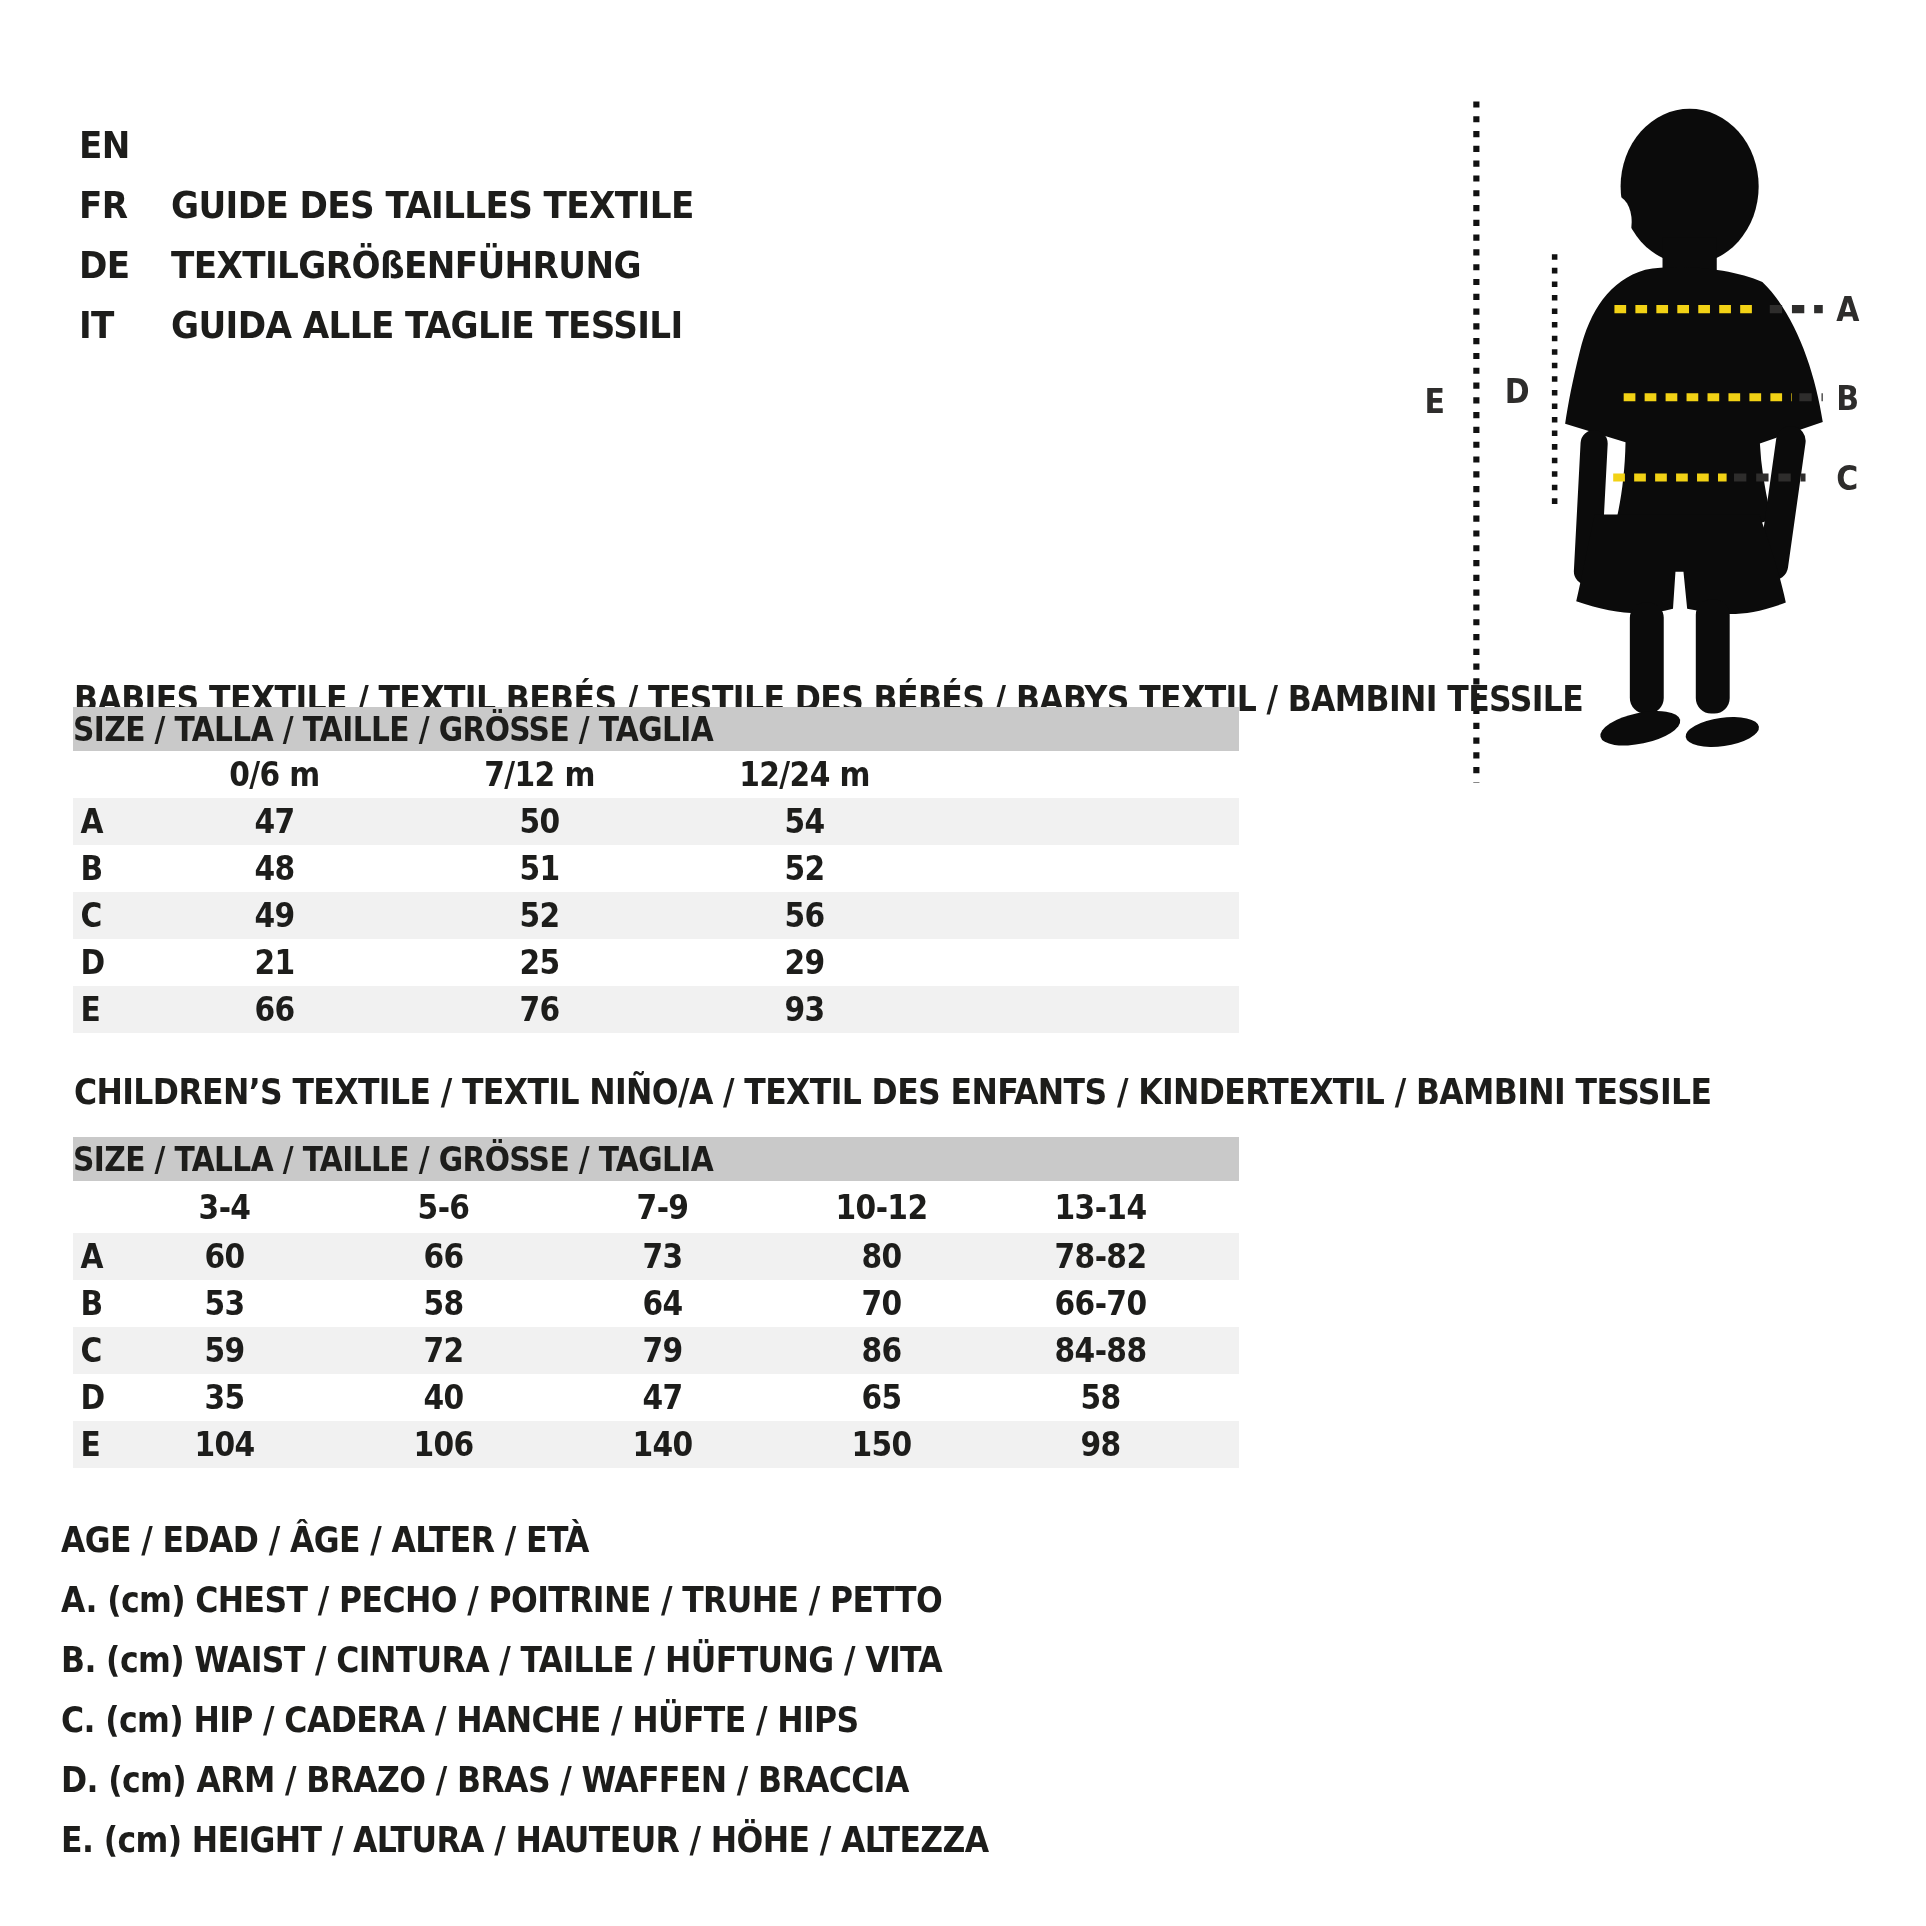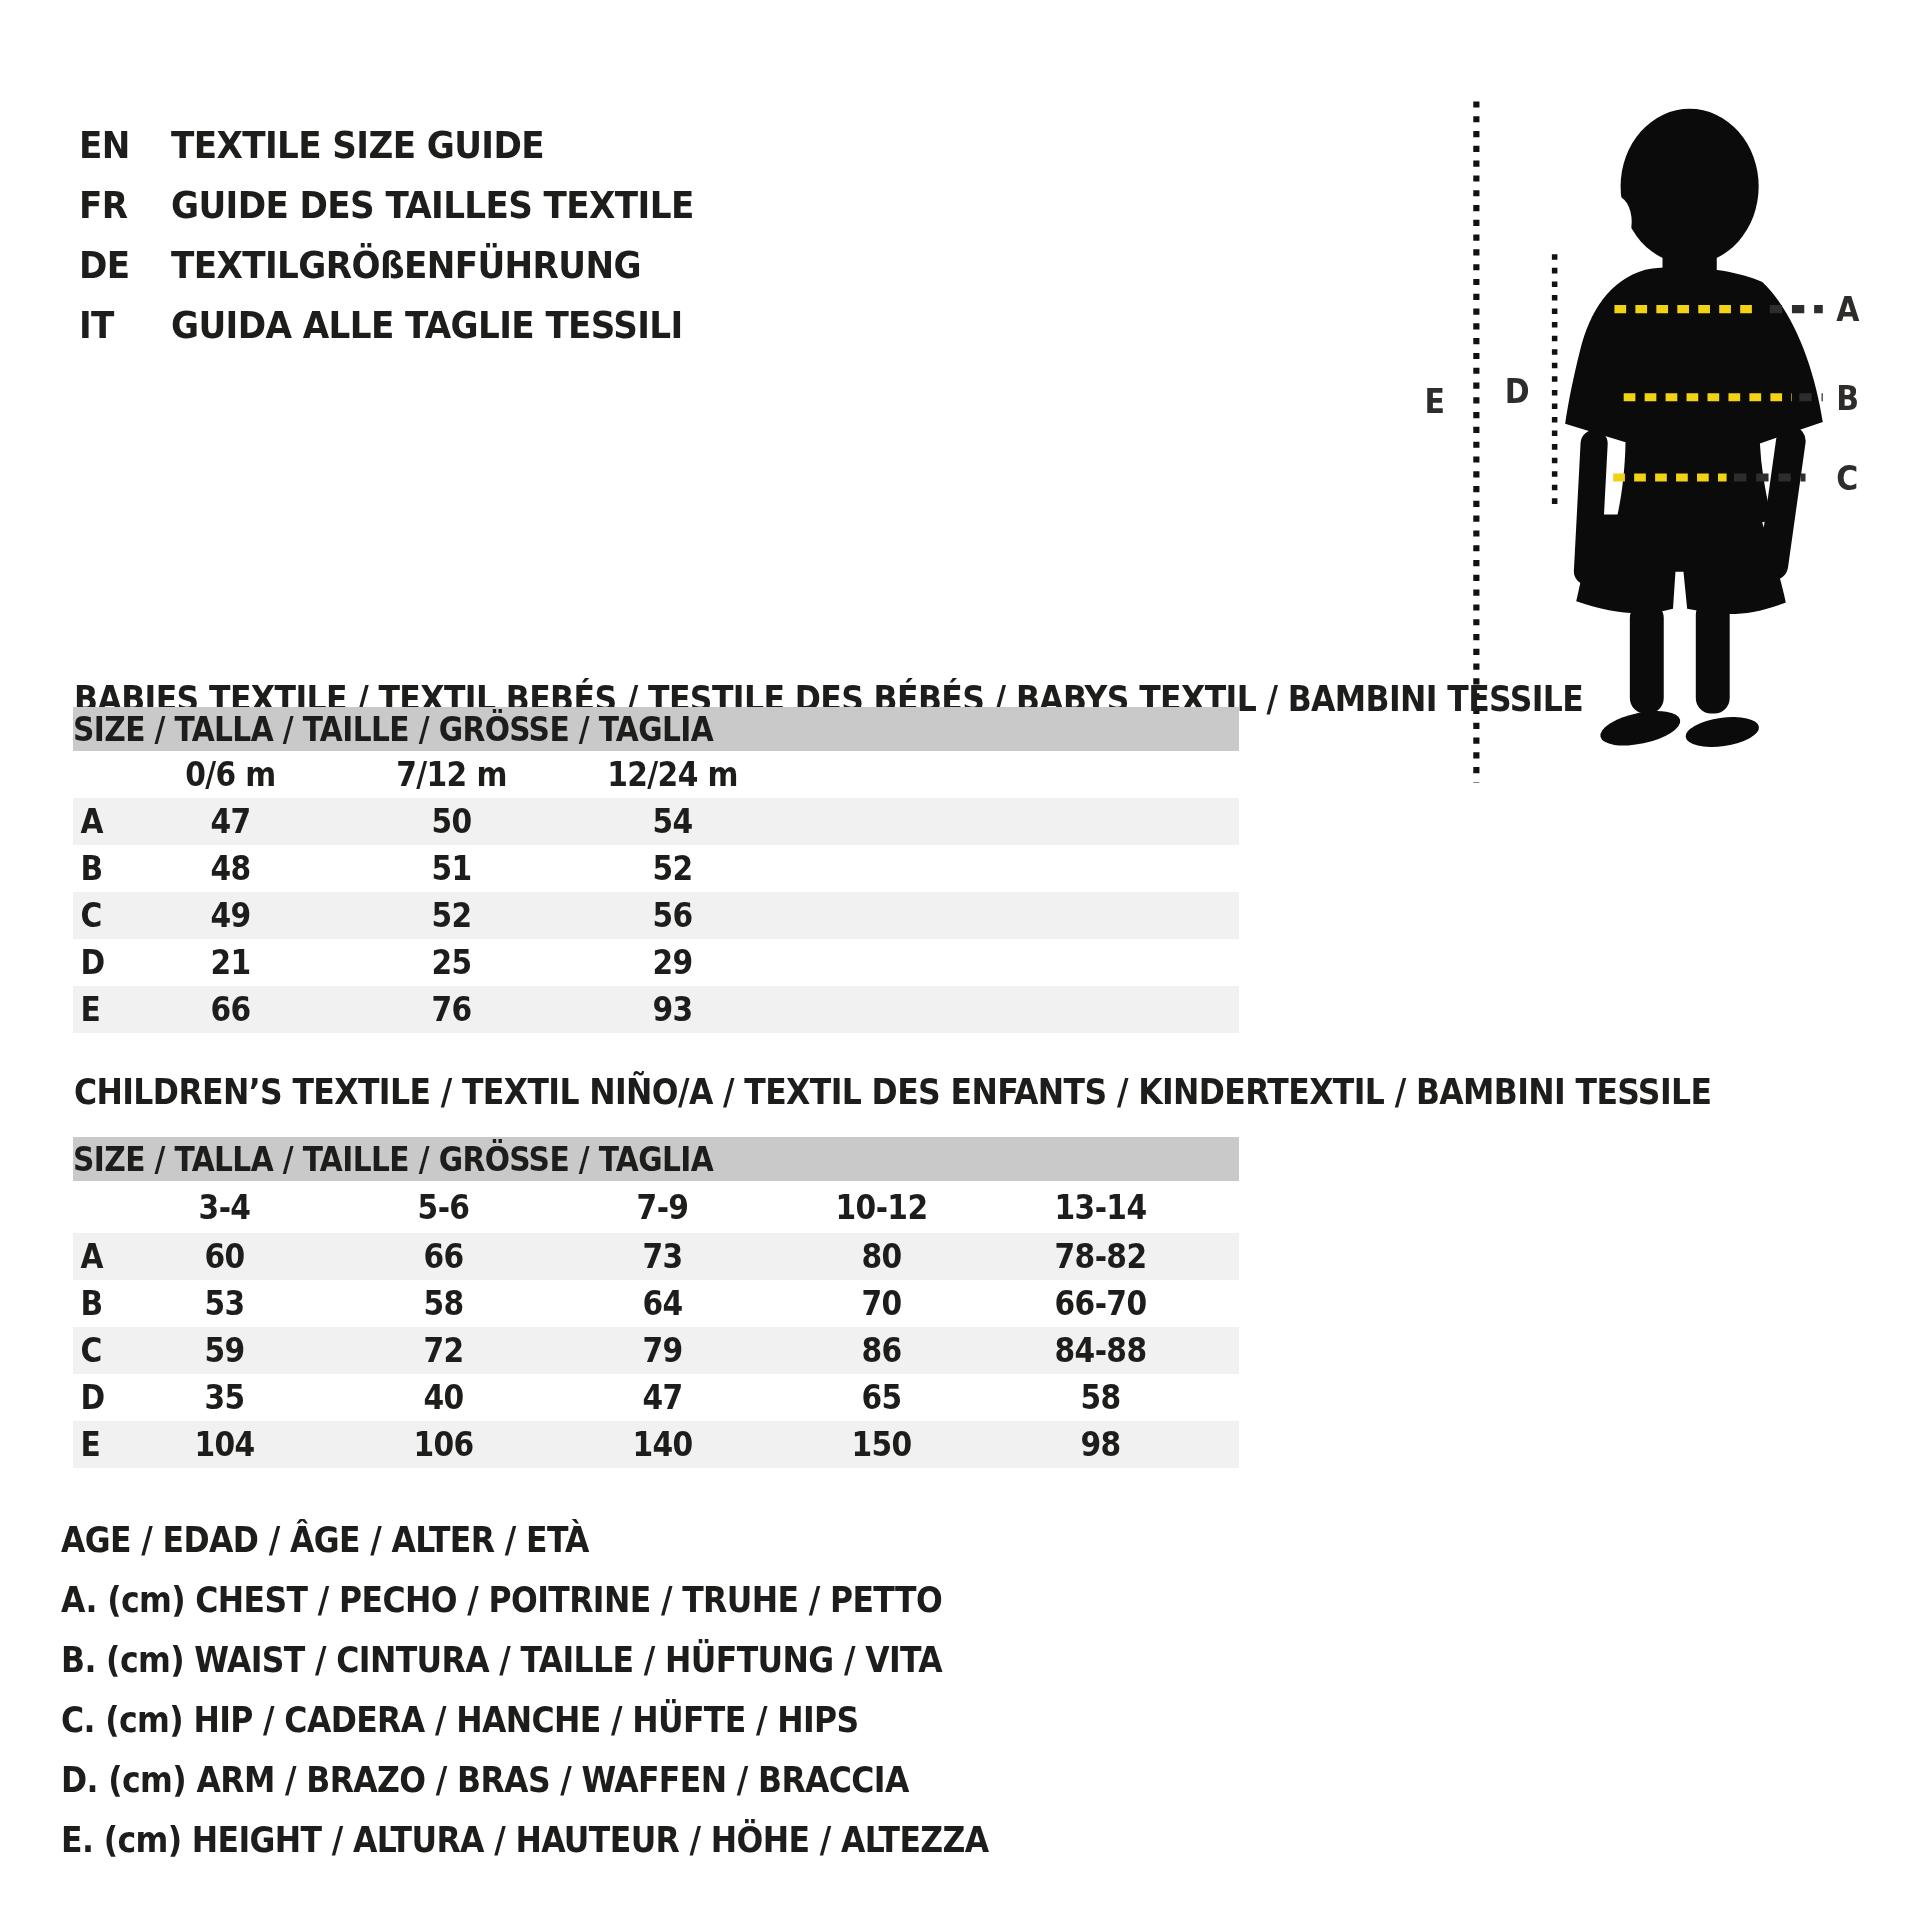--- a/index.html
+++ b/index.html
@@ -21,41 +21,40 @@
   .section-title{position:absolute;left:74px;font-size:35px;white-space:nowrap;}
   #babies-title{top:679px;}
   #children-title{top:1072px;}
   
   .size-table{position:absolute;left:73px;width:1166px;}
   #babies-table{top:707px;}
   #children-table{top:1137px;}
   .size-bar{height:44px;background:#c9c9c9;display:flex;align-items:center;
     padding-left:0;font-size:33px;box-sizing:border-box;}
   .grid-row{display:grid;align-items:center;font-size:33px;height:47px;}
-  #babies-table .grid-row{grid-template-columns:47px 221px 221px 221px 1fr;}
+  #babies-table .grid-row{grid-template-columns:47px 221px 221px 221px 1fr;gap:44px;}
   #children-table .grid-row{grid-template-columns:42px 219px 219px 219px 219px 219px 1fr;}
   #children-table .grid-row.head-row{height:52px;}
   .grid-row .lbl{padding-left:7.4px;}
   .grid-row .val{text-align:center;}
   .stripe{background:#f1f1f1;}
   
   .legend{position:absolute;left:61px;top:1510px;font-size:35px;}
   .legend-line{height:60px;display:flex;align-items:center;white-space:nowrap;}
   
   .figure{position:absolute;left:1411px;top:86px;width:487px;height:715px;}
   .figure text{font-size:54px;font-weight:700;fill:#2e2d2c;
     font-family:"DejaVu Sans","Liberation Sans",sans-serif;}
 </style>
 </head>
 <body>
 
 <div class="lang-block">
   <div class="lang-row">
     <span class="lang-code">EN</span>
-    <span class="lang-title">TEXTILE SIZE GUIDE</span>
   </div>
   <div class="lang-row">
     <span class="lang-code">FR</span>
     <span class="lang-title">GUIDE DES TAILLES TEXTILE</span>
   </div>
   <div class="lang-row">
     <span class="lang-code">DE</span>
     <span class="lang-title">TEXTILGRÖßENFÜHRUNG</span>
   </div>
   <div class="lang-row">

